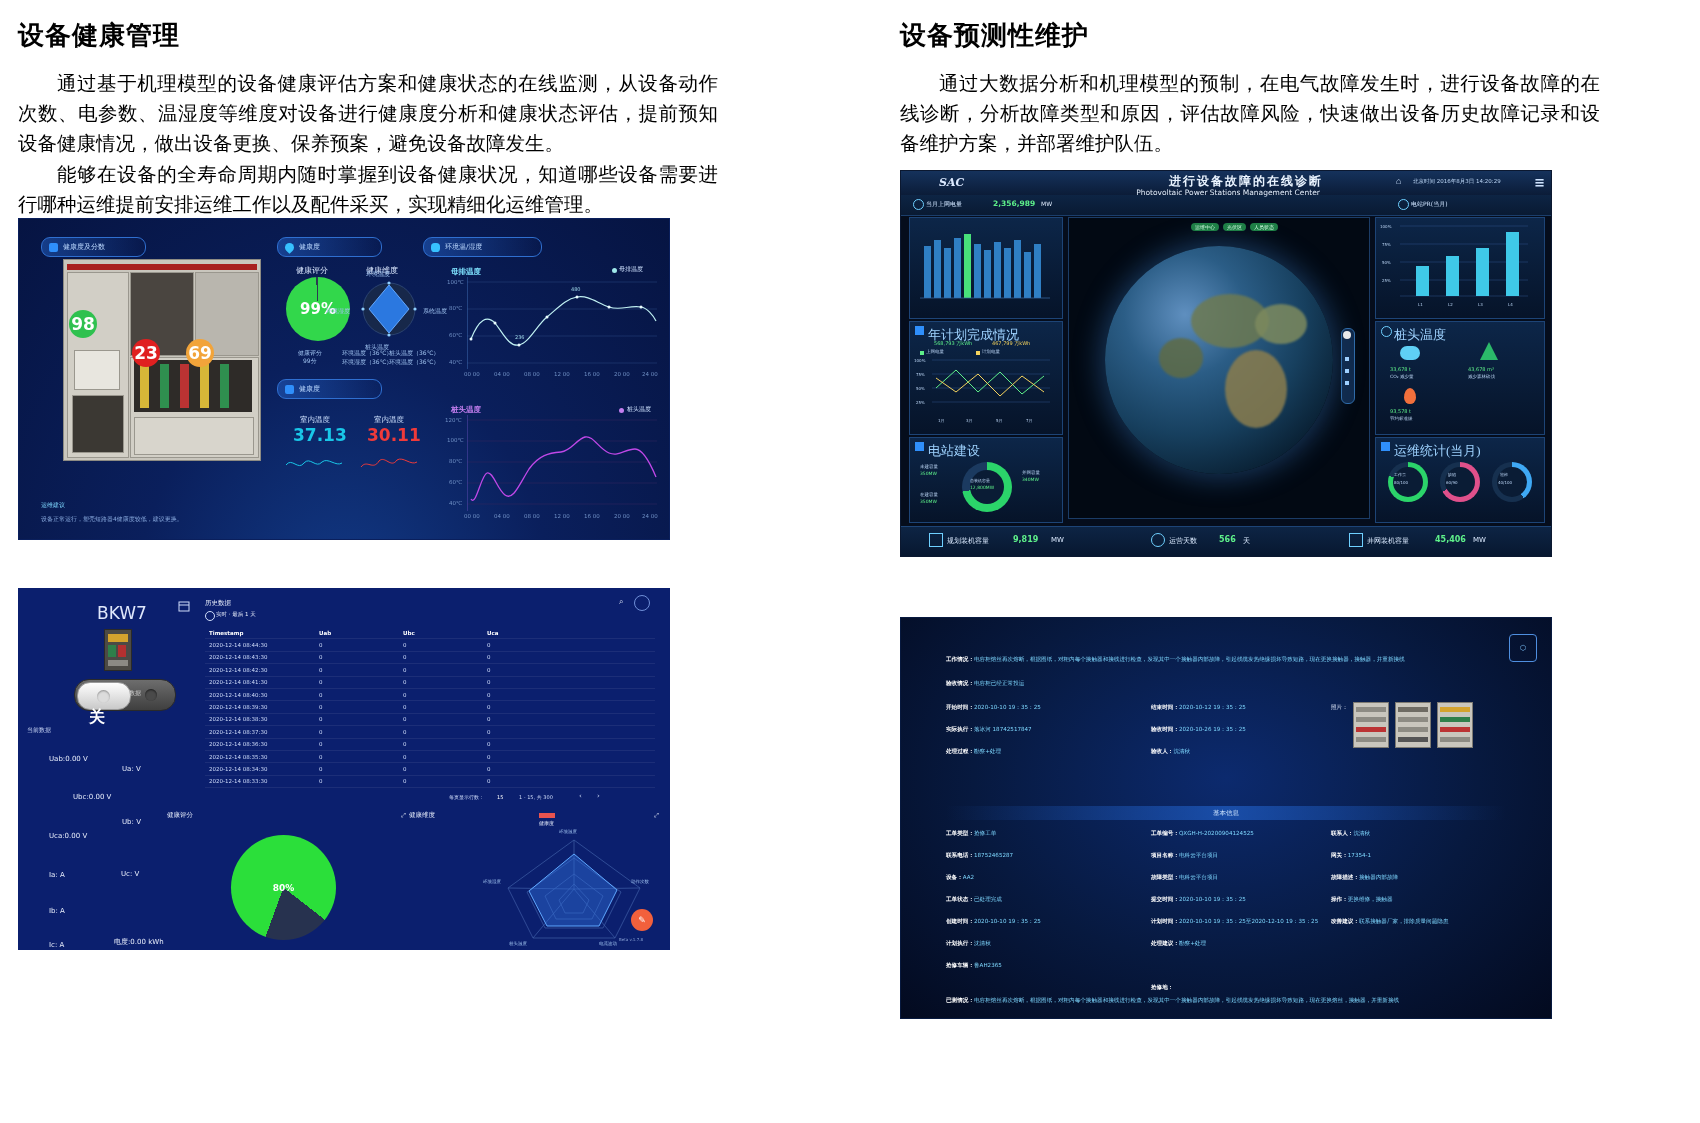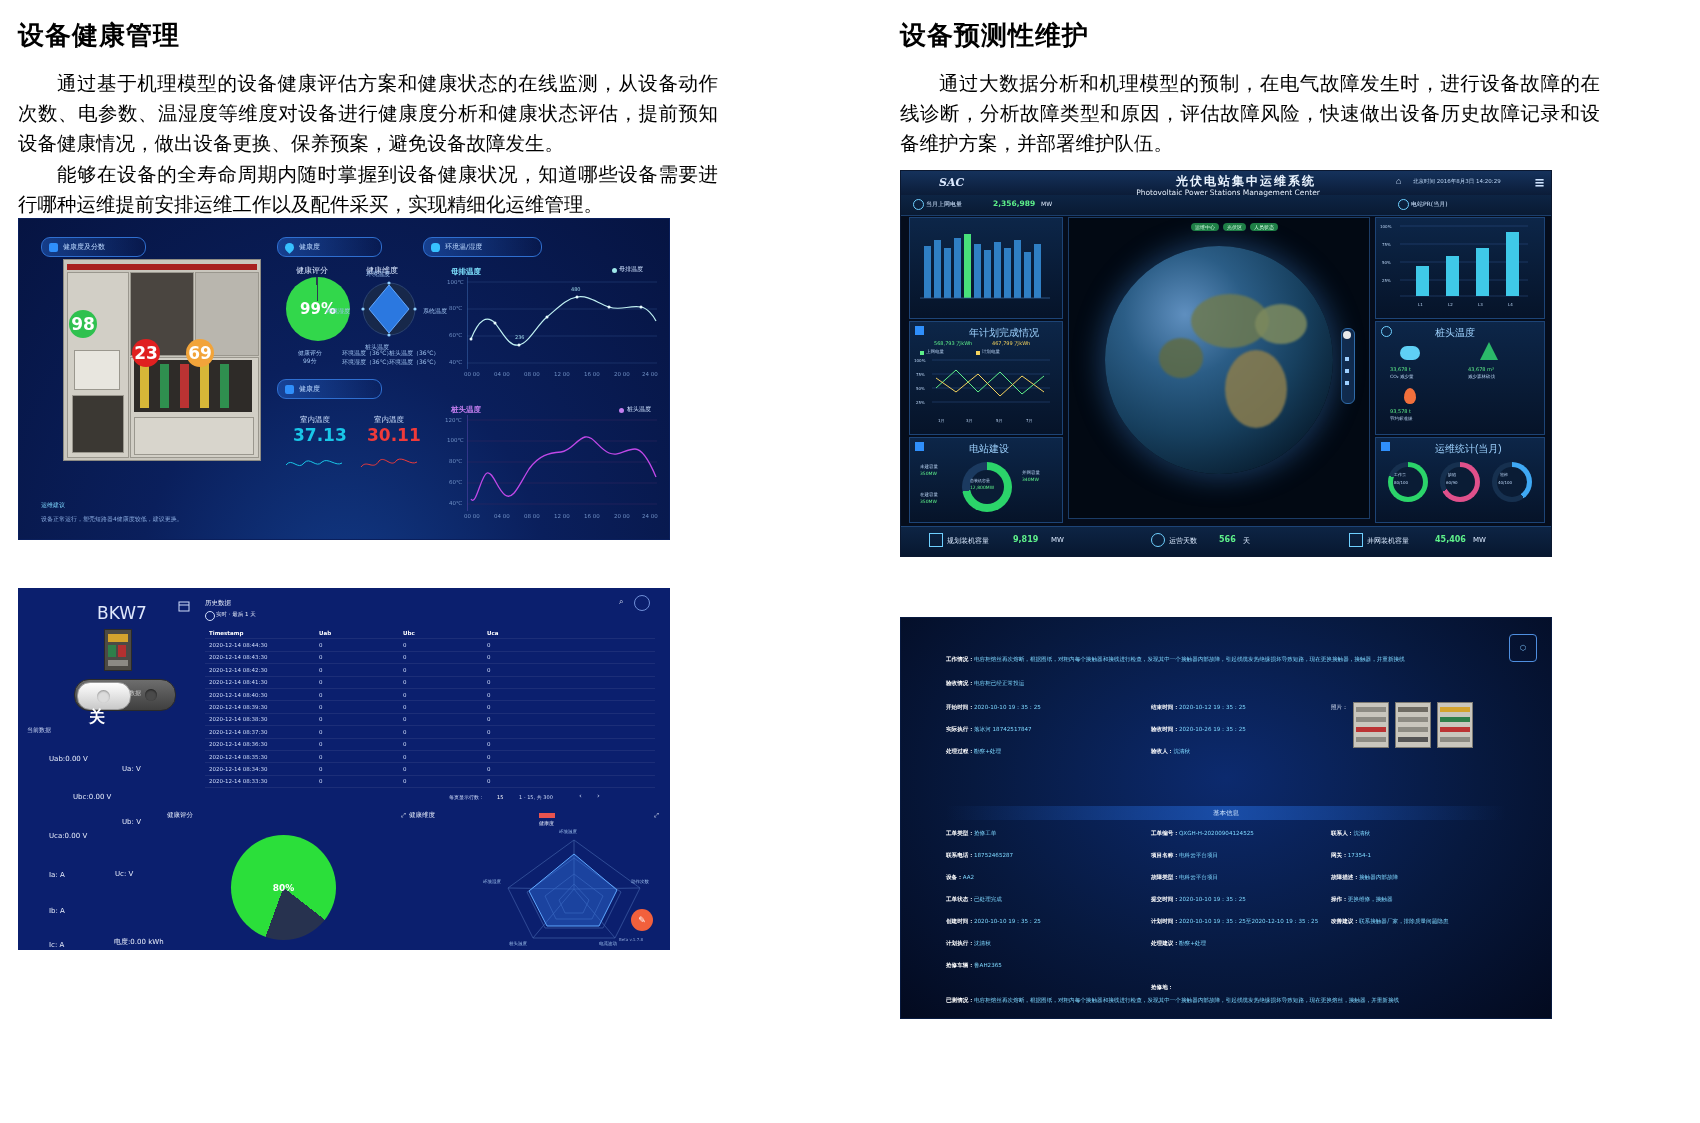--- a/index.html
+++ b/index.html
@@ -77,21 +77,21 @@
   .pill{position:absolute;border-radius:50%;}
 
   
   #shot3{left:900px;top:170px;width:650px;height:385px;background:#050d1c;border:1px solid #0b1830;}
   #shot3 .hdr{position:absolute;left:0;top:0;width:650px;height:24px;
     background:linear-gradient(180deg,#15325c,#0b1c38);border-bottom:1px solid #2a5a96;}
   #shot3 .sub{position:absolute;left:0;top:24px;width:650px;height:20px;
     background:linear-gradient(180deg,#0d2444,#091a33);border-bottom:1px solid #1b3e6b;}
   .pvpanel{position:absolute;background:linear-gradient(180deg,rgba(13,40,76,.92),rgba(6,20,42,.92));
     border:1px solid #1d4476;}
-  .pvtitle{position:absolute;font-family:Liberation Sans, sans-serif;font-size:10px;color:#9fd3ff;margin-left:41px;}
+  .pvtitle{position:absolute;font-family:Liberation Serif, serif;font-size:13px;color:#9fd3ff;}
   .pvtxt{position:absolute;font-family:"DejaVu Sans",sans-serif;font-size:6px;color:#bcd6f5;}
   .globe{position:absolute;border-radius:50%;
     background:radial-gradient(circle at 35% 30%,#5f8fbf 0%,#2b5d86 28%,#17405f 55%,#0a2236 78%,#05131f 100%);
     box-shadow:0 0 26px 6px rgba(60,130,210,.35);}
   .globe .land{position:absolute;border-radius:50%;background:#6d7a52;opacity:.85;filter:blur(1px);}
   .logo-sac{font-family:"DejaVu Serif",serif;font-style:italic;font-weight:bold;color:#dbe9ff;font-size:11px;}
 
   
   #shot4{left:900px;top:617px;width:650px;height:400px;
     background:radial-gradient(ellipse at 50% 40%,#0c2a6e 0%,#07193f 55%,#030a1f 100%);
@@ -282,21 +282,21 @@
     <div class="t" style="left:110px;top:100px;font-size:6px;color:#d8d8d8;">数据</div>
     <div class="t" style="left:70px;top:118px;font-size:16px;font-weight:bold;color:#ffffff;">关</div>
 
     <div class="t" style="left:8px;top:137px;font-size:6px;color:#cfdcfa;">当前数据</div>
 
     <div class="t" style="left:30px;top:166px;font-size:7px;">Uab:0.00 V</div>
     <div class="t" style="left:103px;top:176px;font-size:7px;">Ua: V</div>
     <div class="t" style="left:30px;top:204px;font-size:7px;margin-left:24px;">Ubc:0.00 V</div>
     <div class="t" style="left:103px;top:229px;font-size:7px;">Ub: V</div>
     <div class="t" style="left:30px;top:243px;font-size:7px;">Uca:0.00 V</div>
-    <div class="t" style="left:96px;top:281px;font-size:7px;">Uc: V</div>
+    <div class="t" style="left:102px;top:281px;font-size:7px;">Uc: V</div>
     <div class="t" style="left:30px;top:282px;font-size:7px;">Ia: A</div>
     <div class="t" style="left:30px;top:318px;font-size:7px;">Ib: A</div>
     <div class="t" style="left:30px;top:352px;font-size:7px;">Ic: A</div>
     <div class="t" style="left:95px;top:348px;font-size:7px;">电度:0.00 kWh</div>
 
     <div style="position:absolute;left:158px;top:10px;width:14px;height:14px;">
       <svg width="14" height="14" viewBox="0 0 14 14">
           <rect x="2" y="3" width="10" height="9" fill="none" stroke="#cfdcfa" stroke-width="1"></rect>
           <line x1="2" y1="6" x2="12" y2="6" stroke="#cfdcfa" stroke-width="1"></line>
         </svg>
@@ -426,21 +426,21 @@
     <div class="t" style="left:464px;top:290px;font-size:4.5px;color:#9fc2ef;">环境湿度</div>
     <div style="position:absolute;left:612px;top:320px;width:22px;height:22px;border-radius:50%;background:#f2603c;display:flex;align-items:center;justify-content:center;color:#fff;font-size:9px;">✎</div>
     <div class="t" style="left:600px;top:348px;font-size:4px;color:#8da6d8;">Beta v.1.7.8</div>
   </div>
 
   <div class="shot" id="shot3">
     <div class="hdr"></div>
     <div class="sub"></div>
     <div class="logo-sac" style="position:absolute;left:38px;top:5px;">SAC</div>
     <div style="position:absolute;left:230px;top:2px;width:230px;text-align:center;font-family:'DejaVu Serif',serif;
-                font-size:12px;font-weight:bold;color:#eaf4ff;letter-spacing:2px;">光伏电站集中运维系统</div>
+                font-size:12px;font-weight:bold;color:#eaf4ff;letter-spacing:2px;">进行设备故障的在线诊断</div>
     <div style="position:absolute;left:192px;top:17px;width:270px;text-align:center;
                 font-family:'DejaVu Sans',sans-serif;font-size:7.5px;color:#e3eefb;">Photovoltaic Power Stations Management Center</div>
     <div style="position:absolute;left:495px;top:5px;font-size:9px;color:#cfe4ff;">⌂</div>
     <div class="pvtxt" style="left:512px;top:7px;font-size:5.5px;">北京时间 2016年8月3日 14:20:29</div>
     <div style="position:absolute;left:634px;top:6px;color:#cfe4ff;font-size:9px;">☰</div>
 
     <div style="position:absolute;left:12px;top:28px;width:9px;height:9px;border:1px solid #6fd0ff;border-radius:50%;"></div>
     <div class="pvtxt" style="left:25px;top:29px;color:#cfe4ff;">当月上网电量</div>
     <div class="pvtxt" style="left:92px;top:28px;color:#5ef08a;font-size:7.5px;font-weight:bold;">2,356,989</div>
     <div class="pvtxt" style="left:140px;top:29px;color:#dce9fb;">MW</div>

